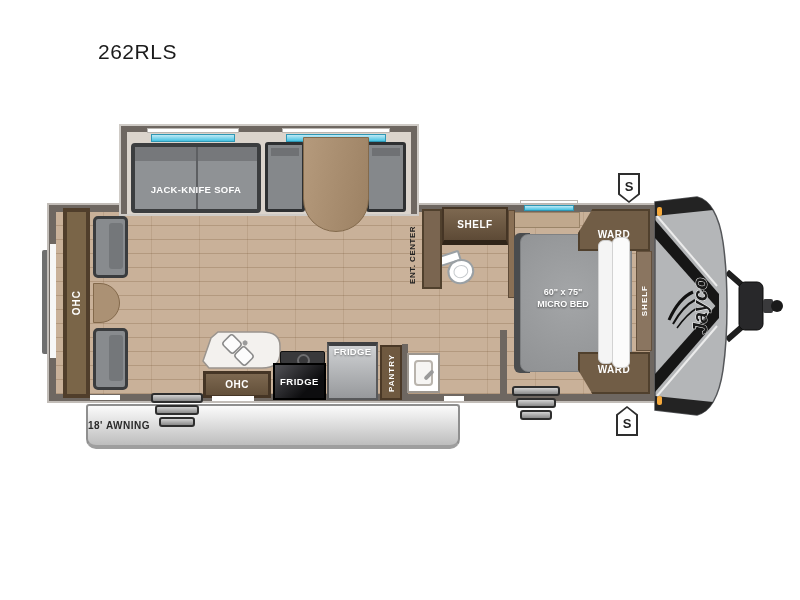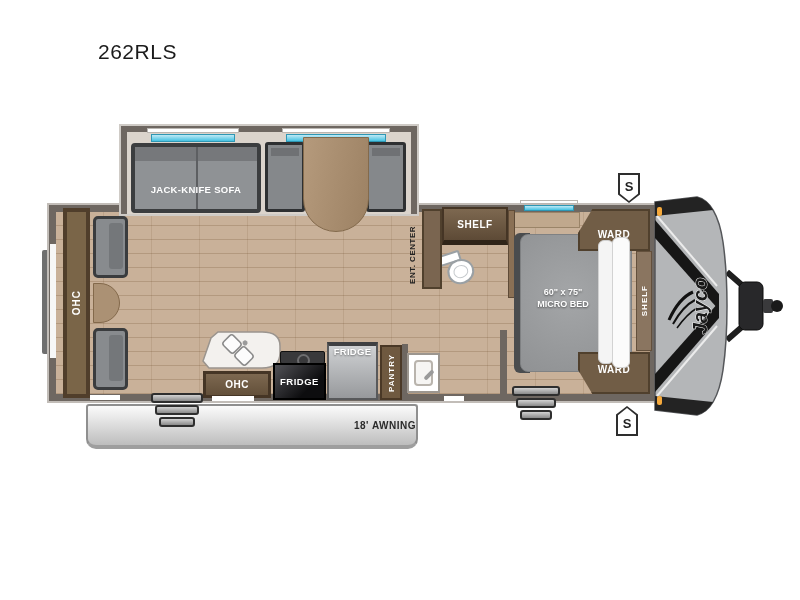--- a/index.html
+++ b/index.html
@@ -104,23 +104,23 @@
   .shelf { left:622px; top:251px; width:16px; height:100px; z-index:4; background:#8a7560; border:1px solid #63503c;
     color:#fff; display:flex; align-items:center; justify-content:center; }
 
   
   .vtext { writing-mode:vertical-rl; transform:rotate(180deg); text-orientation:mixed;
     font-weight:bold; letter-spacing:1px; white-space:nowrap; }
   .vtext-white { color:#fff; font-size:10px; }
   .vtext-small { font-size:8px; }
 
   
-  .awning { left:72px; top:404px; width:332px; height:45px; z-index:2;
+  .awning { left:72px; top:404px; width:374px; height:45px; z-index:2;
     background:linear-gradient(180deg,#fbfbfb,#bdbdbd); border:2px solid #8f8f8f; border-bottom:4px solid #9e9e9e;
-    border-radius:3px 3px 10px 10px; display:flex; align-items:center; justify-content:flex-end;
+    border-radius:3px 3px 10px 10px; display:flex; align-items:center; justify-content:flex-start;
     font-size:10px; font-weight:bold; color:#2a2a2a; letter-spacing:.5px; }
   .steps { z-index:6; display:flex; flex-direction:column; align-items:center; }
   .step { height:10px; background:linear-gradient(180deg,#d2d2d2,#8a8a8a); border:2px solid #2e2e2e; border-radius:3px; margin-bottom:2px; }
 
   
   .badge { width:22px; height:30px; z-index:6; }
   .badge .b-outer { position:absolute; inset:0; background:#2e2e2e; }
   .badge .b-inner { position:absolute; inset:2px; background:#fff; display:flex; align-items:center; justify-content:center;
     font-size:13px; font-weight:bold; color:#222; }
   .badge.down .b-outer, .badge.down .b-inner { clip-path:polygon(0 0,100% 0,100% 72%,50% 100%,0 72%); }

